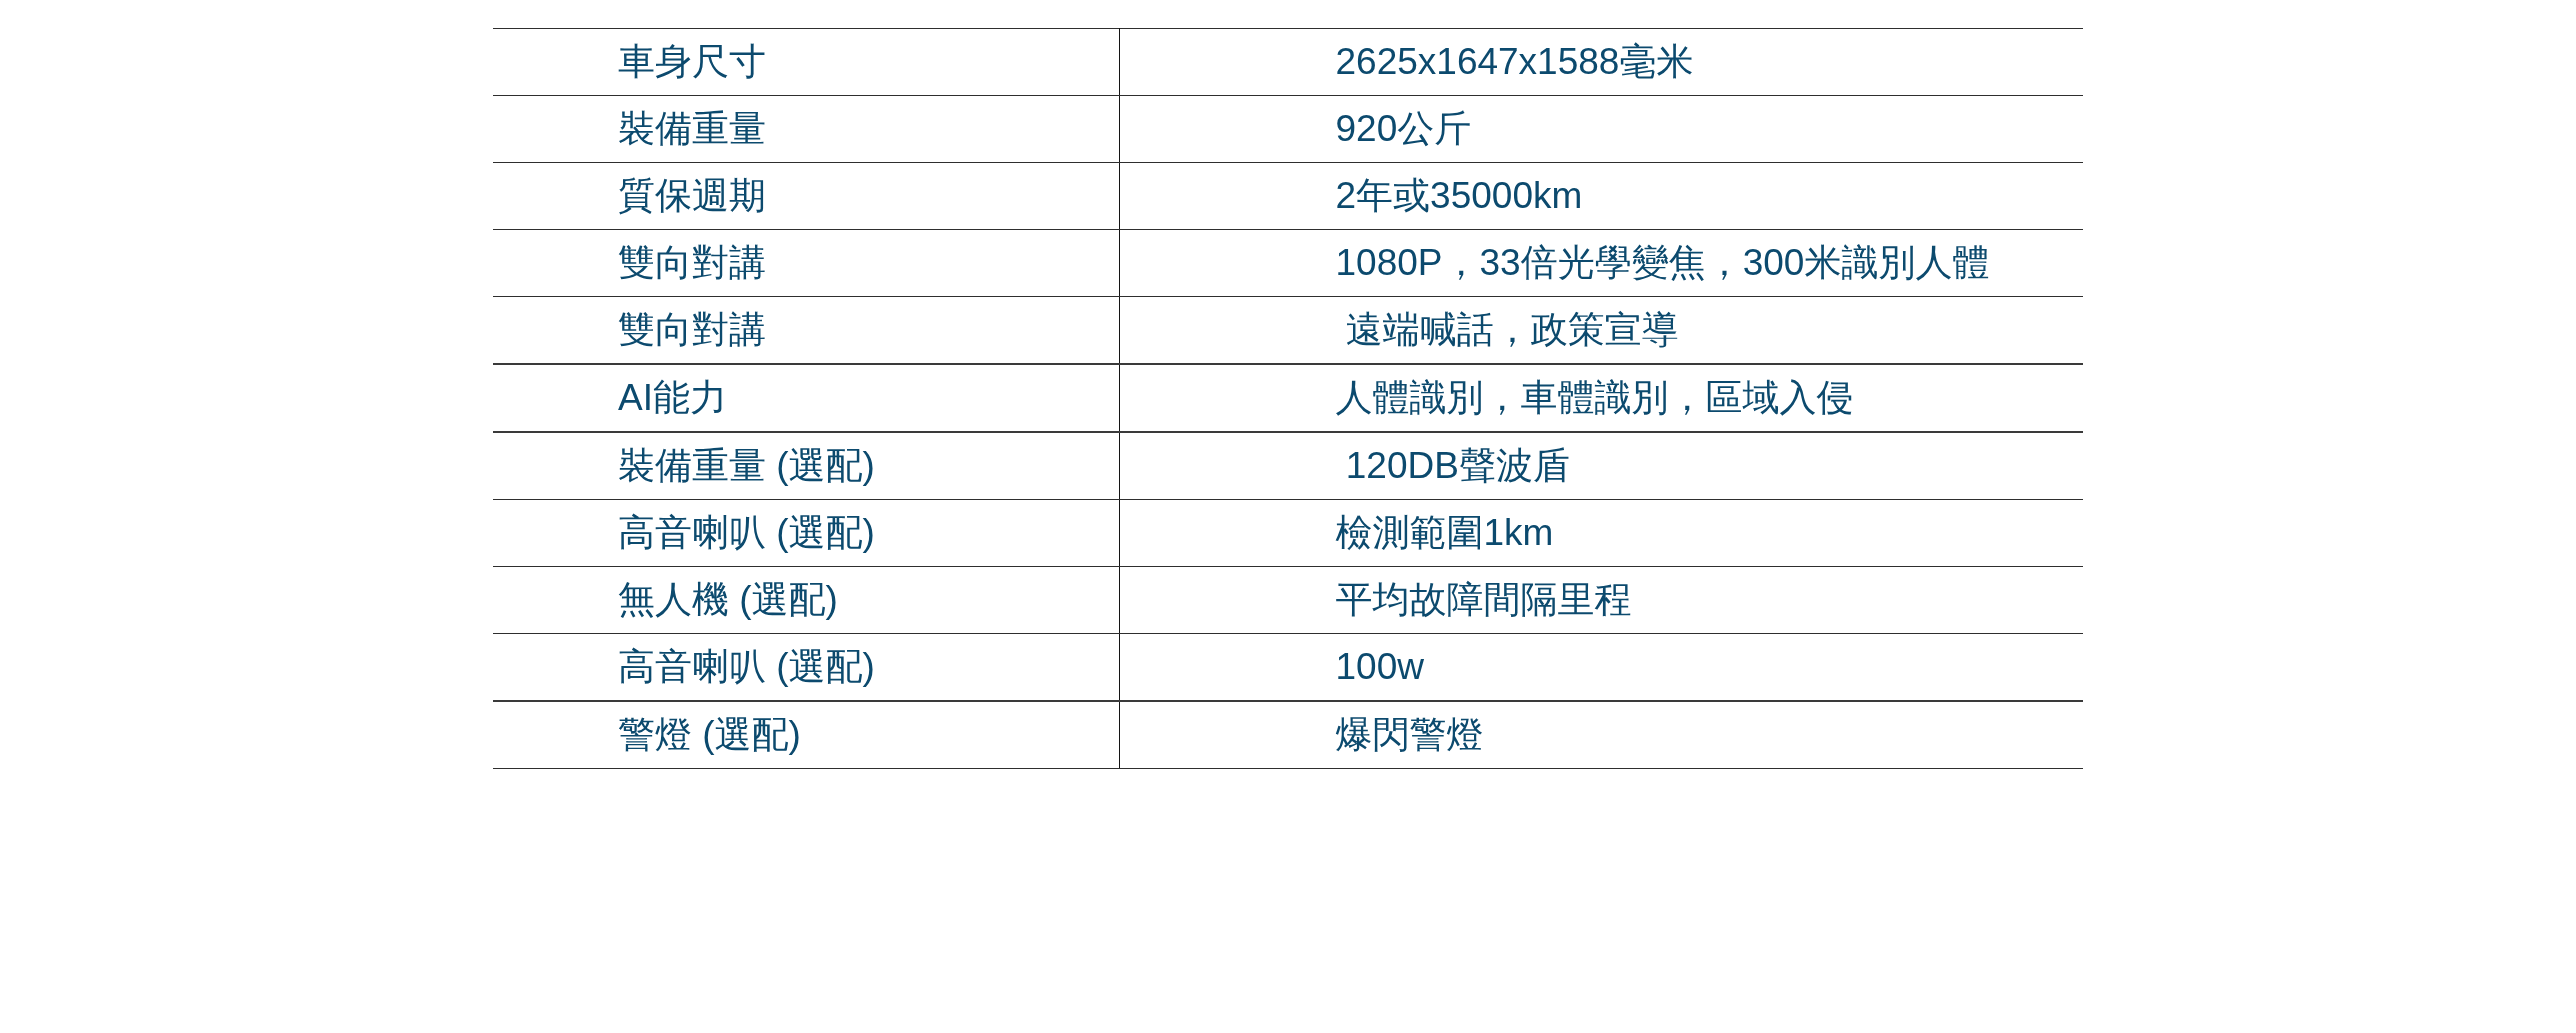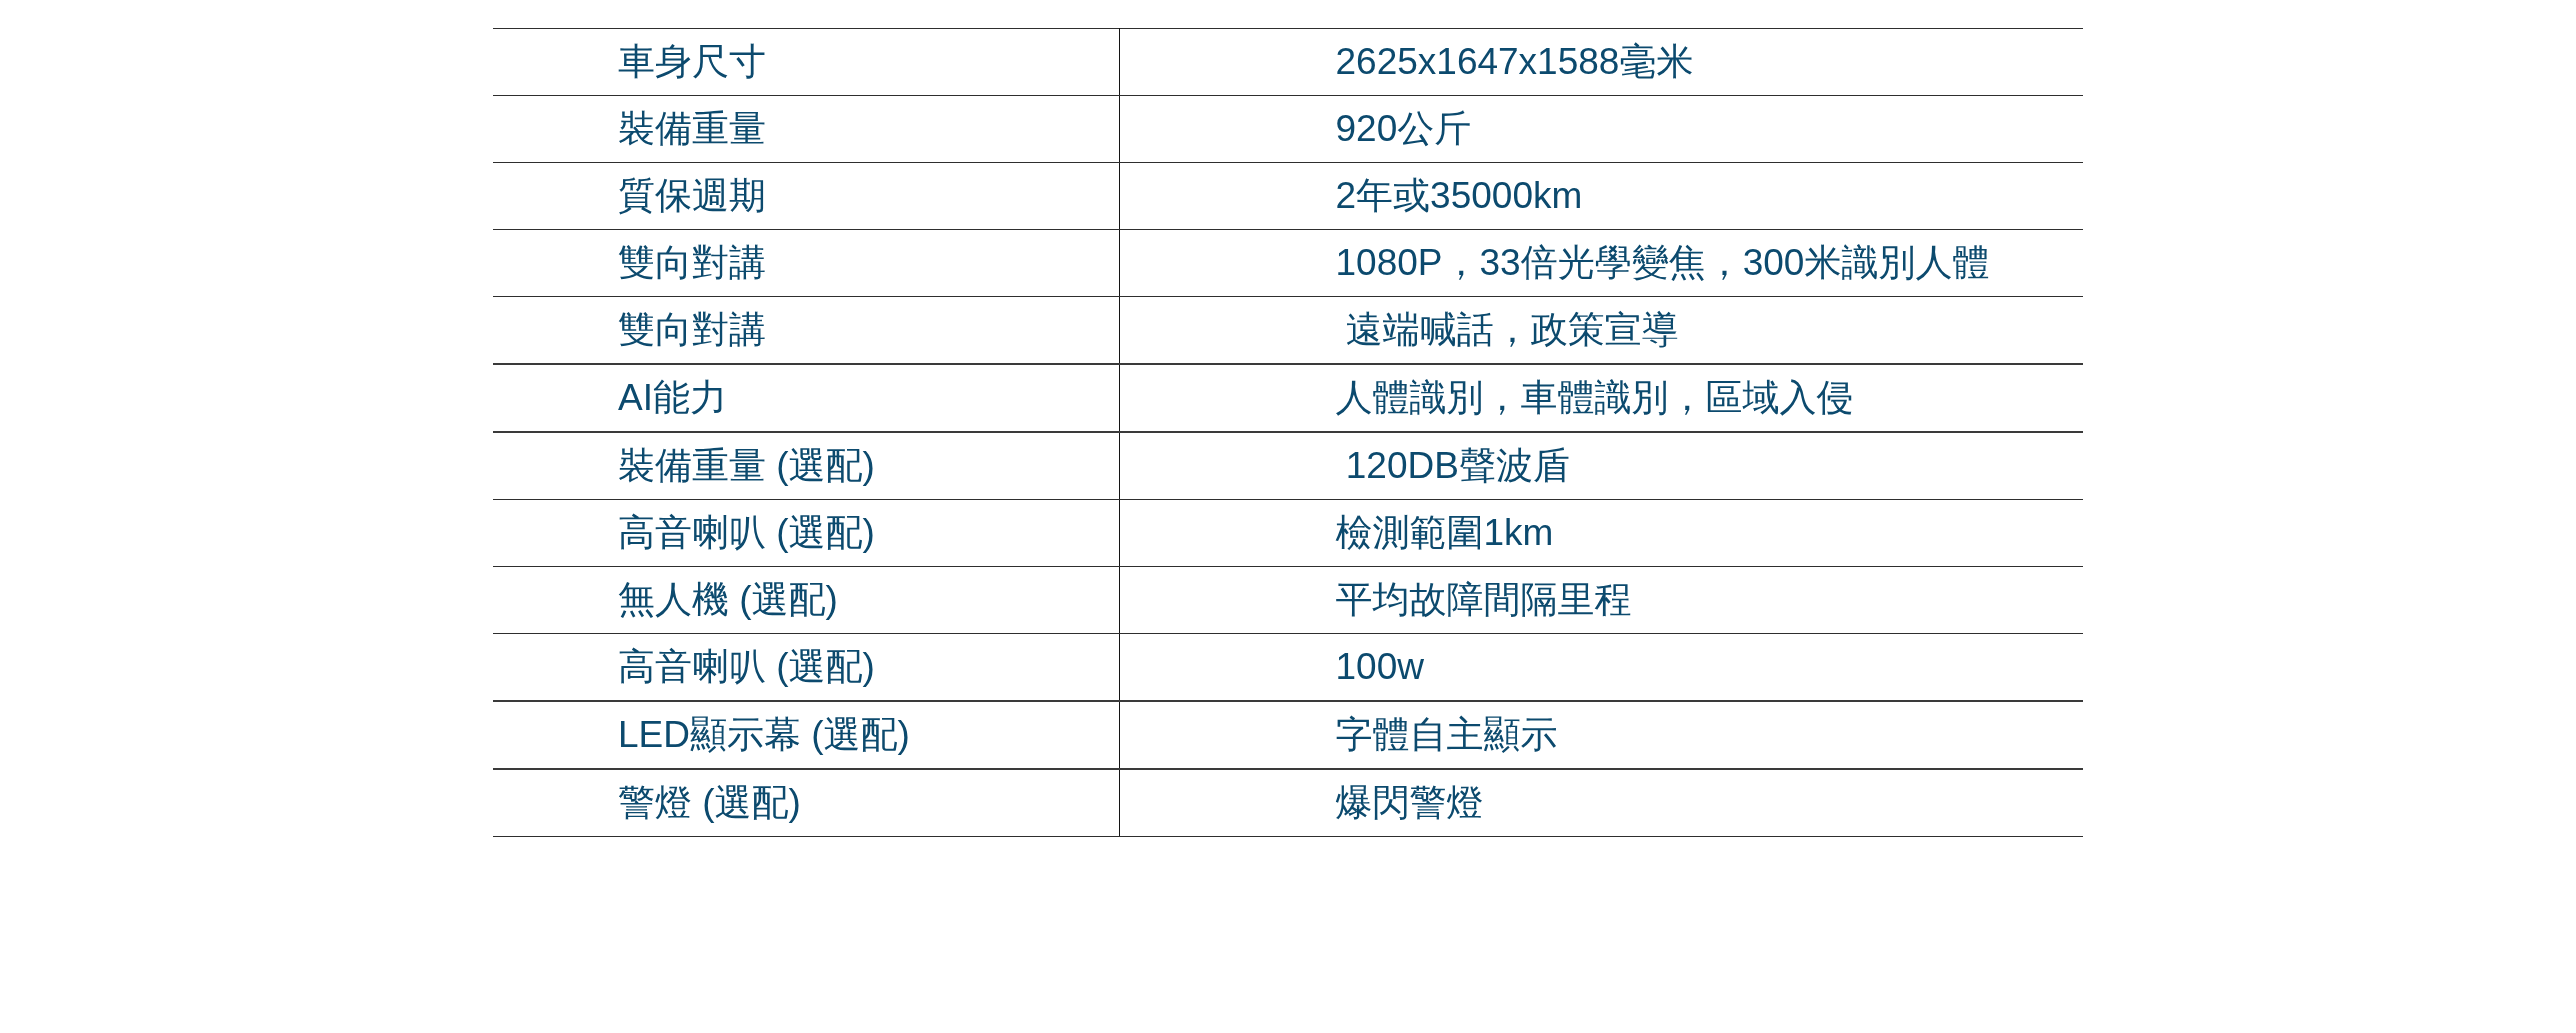--- a/index.html
+++ b/index.html
@@ -84,23 +84,19 @@
         <td class="value-cell">檢測範圍1km</td>
       </tr>
       <tr>
         <td class="label-cell">無人機 (選配)</td>
         <td class="value-cell">平均故障間隔里程</td>
       </tr>
       <tr class="thick-sep">
         <td class="label-cell">高音喇叭 (選配)</td>
         <td class="value-cell">100w</td>
       </tr>
-      <tr class="thick-sep">
-        <td class="label-cell">LED顯示幕 (選配)</td>
-        <td class="value-cell">字體自主顯示</td>
-      </tr>
       <tr>
         <td class="label-cell">警燈 (選配)</td>
         <td class="value-cell">爆閃警燈</td>
       </tr>
     </tbody>
 </table>
 
 
 </body></html>

